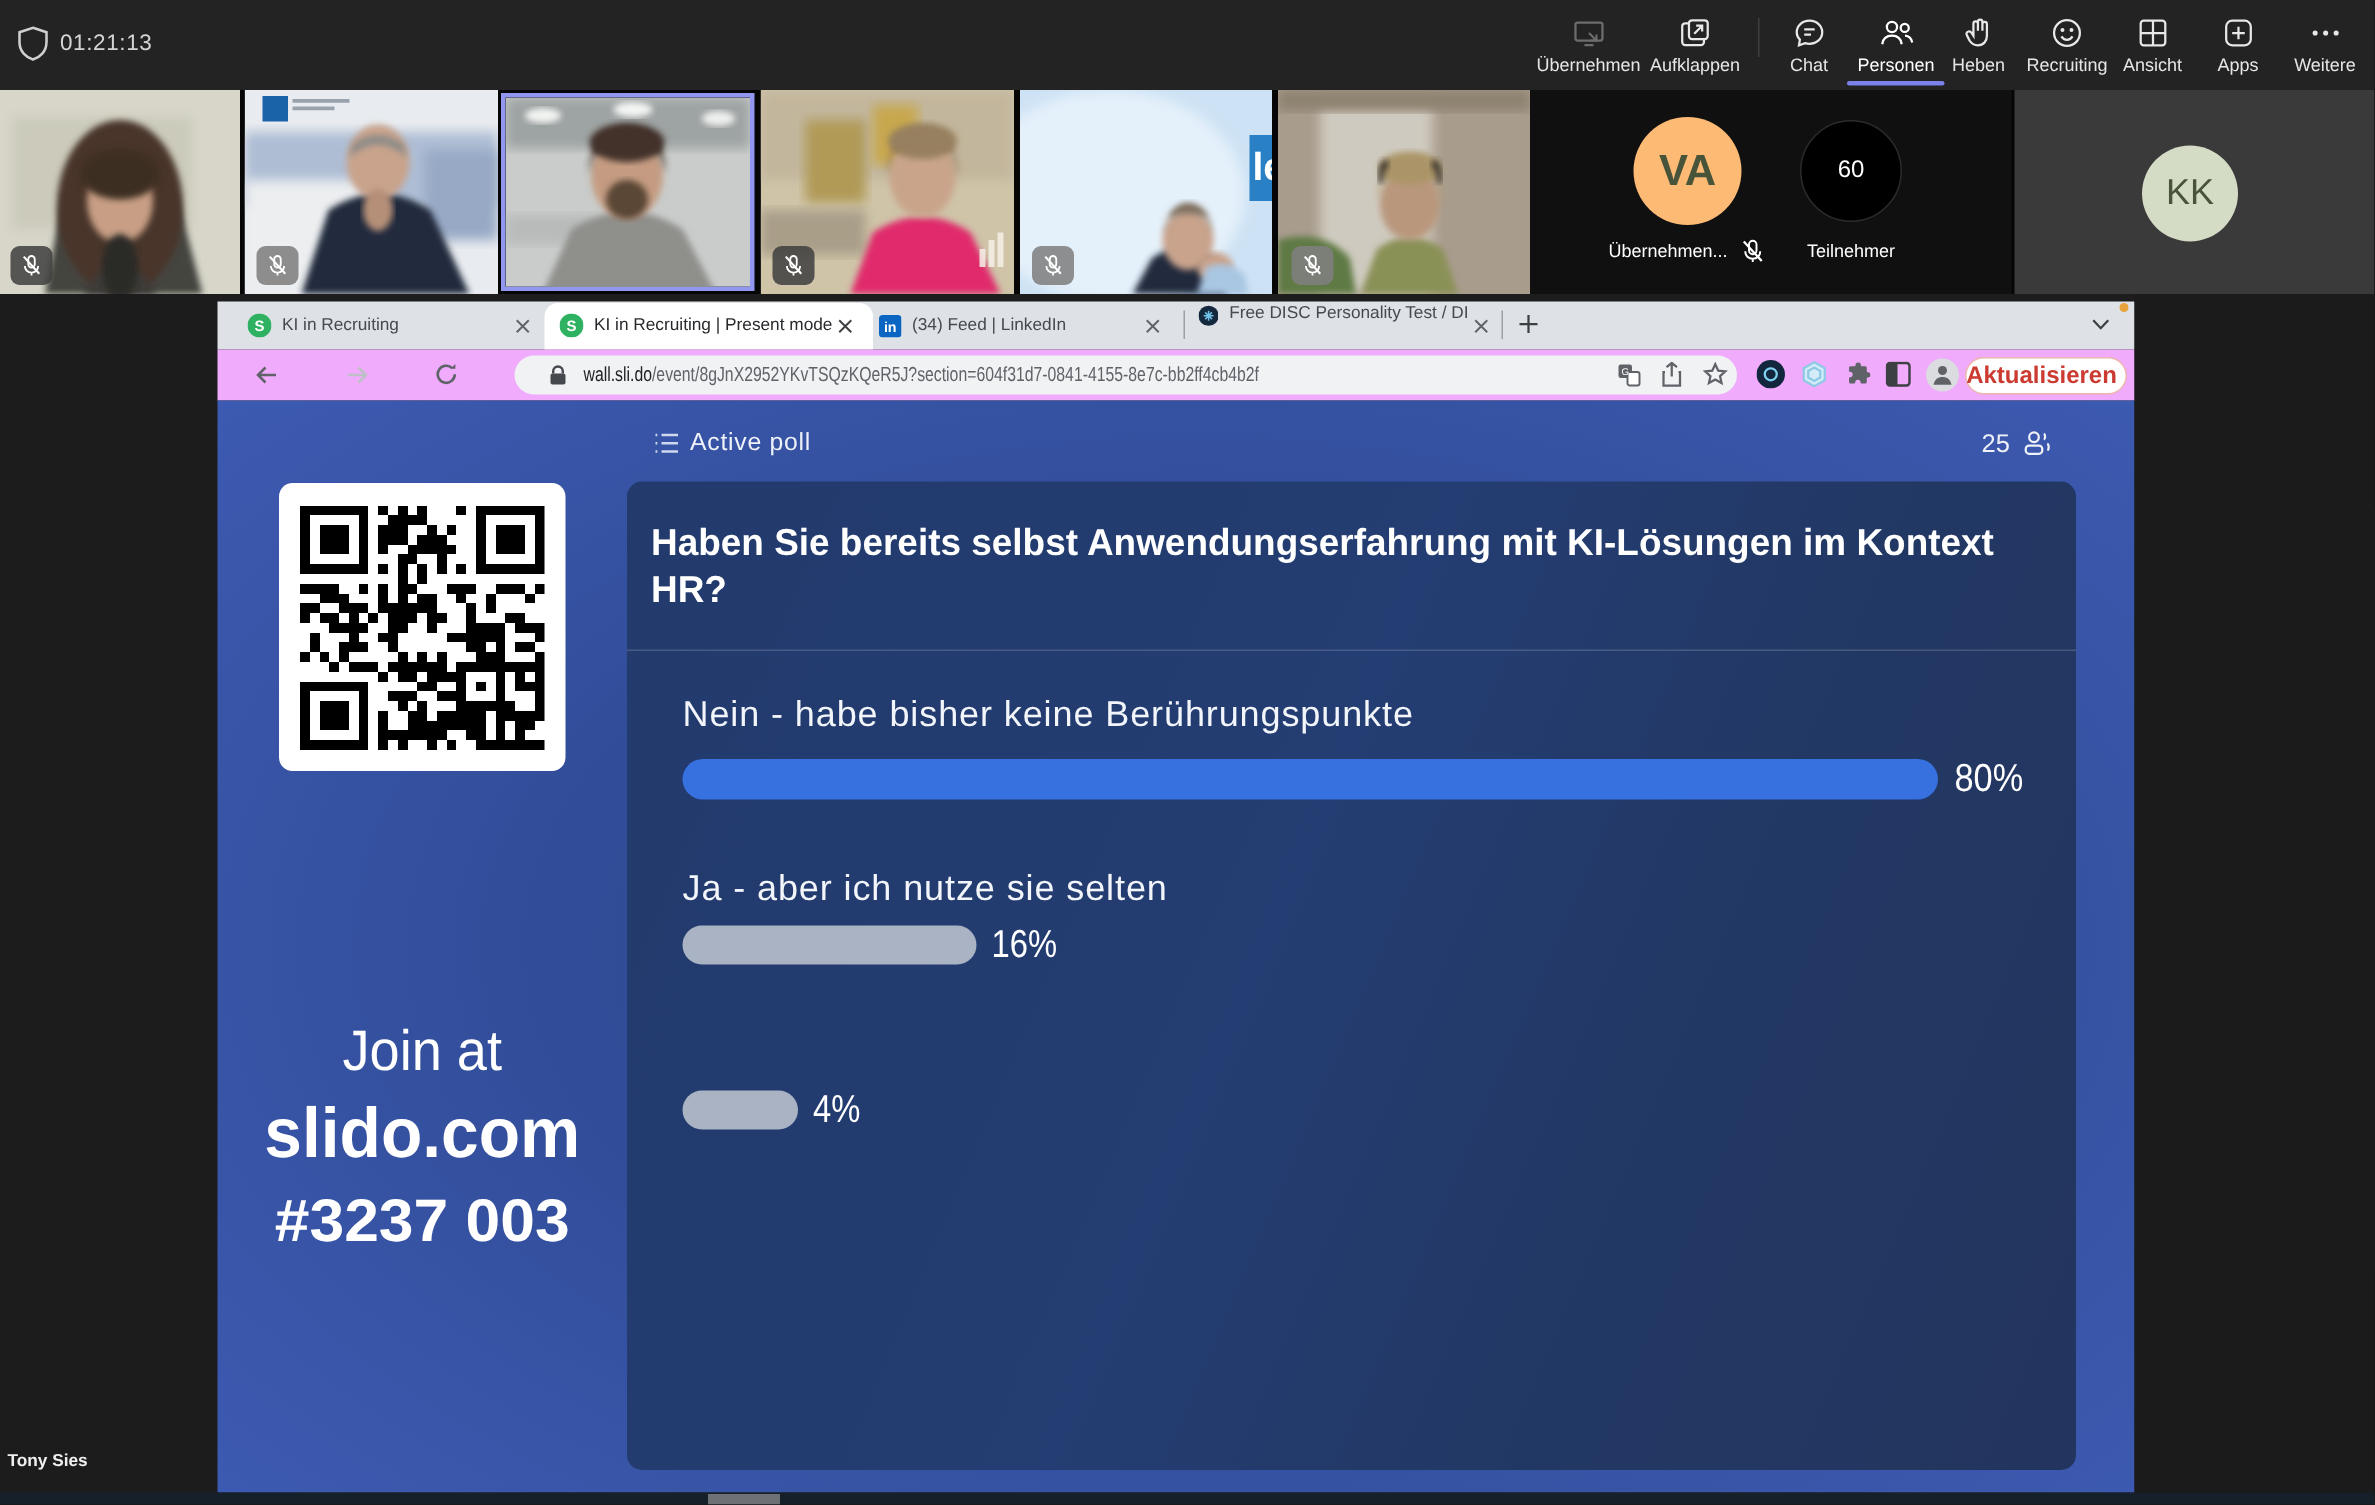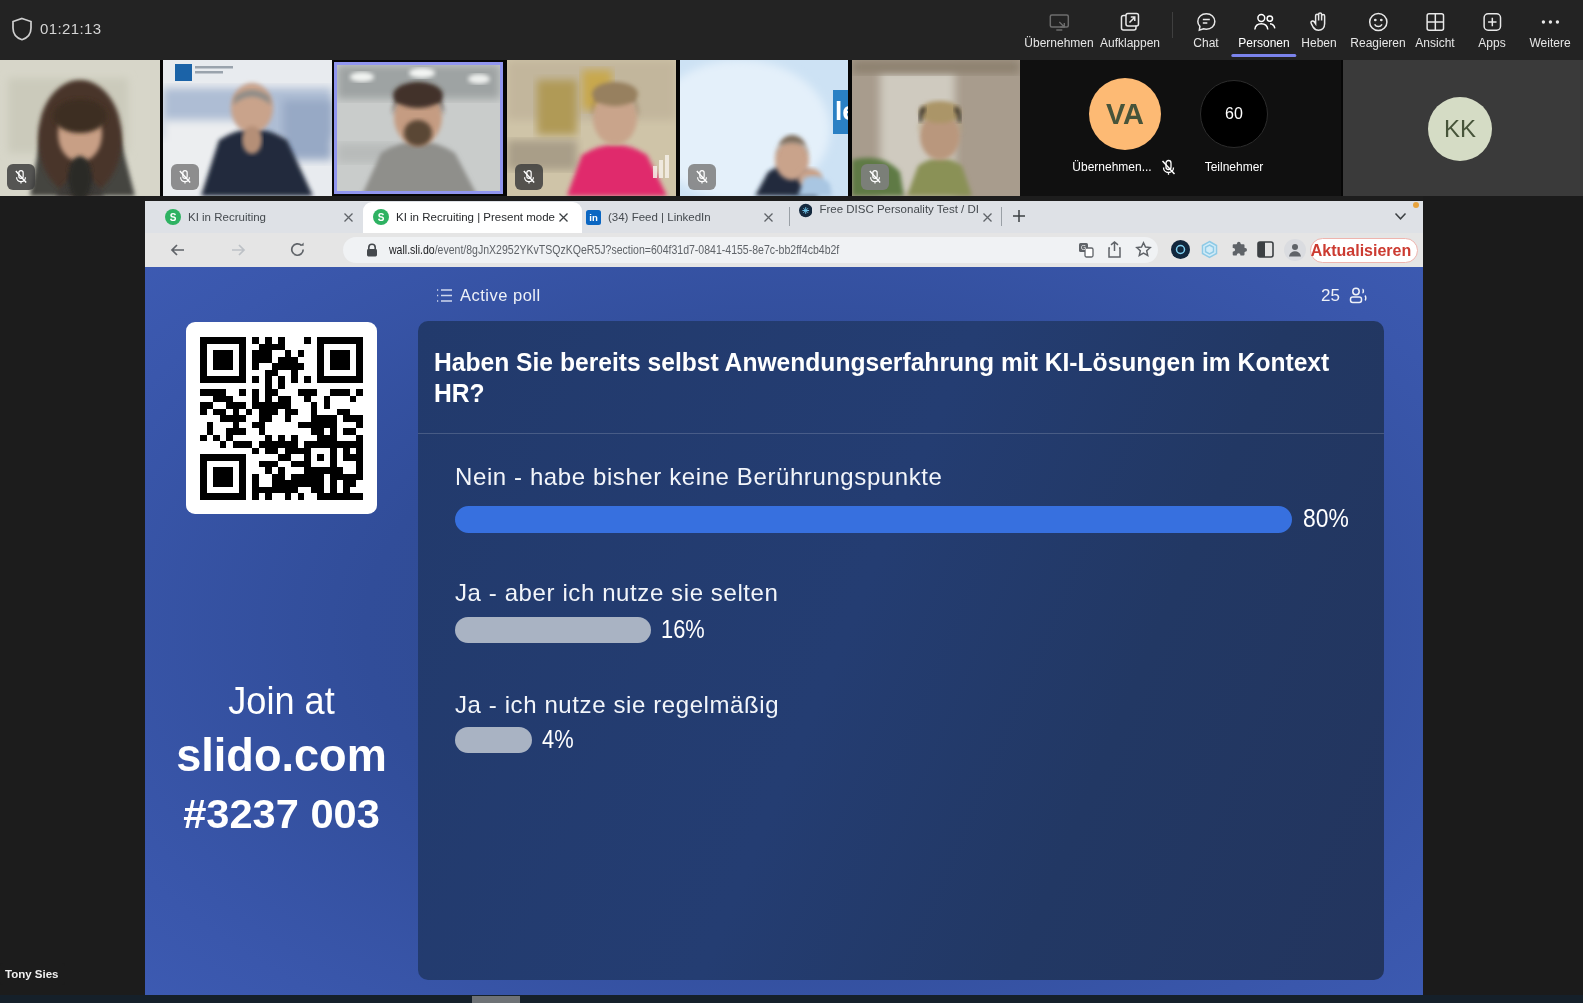--- a/index.html
+++ b/index.html
@@ -63,21 +63,21 @@
         </svg>
       <span>Heben</span>
       </div>
     <div class="tbi" style="left:1378px">
       <svg width="22" height="22" viewBox="0 0 22 22" fill="none" stroke="#e8e8e8" stroke-width="1.5">
           <circle cx="11" cy="11" r="8.6"></circle>
           <circle cx="8" cy="9" r=".6" fill="#e8e8e8"></circle>
           <circle cx="14" cy="9" r=".6" fill="#e8e8e8"></circle>
           <path d="M7.3 13.3c.9 1.5 2.2 2.3 3.7 2.3s2.8-.8 3.7-2.3"></path>
         </svg>
-      <span>Reagieren</span>
+      <span>Recruiting</span>
       </div>
     <div class="tbi" style="left:1435px">
       <svg width="22" height="22" viewBox="0 0 22 22" fill="none" stroke="#e8e8e8" stroke-width="1.5">
           <rect x="2.8" y="2.8" width="16.4" height="16.4" rx="2"></rect>
           <path d="M11 2.8v16.4M2.8 11h16.4"></path>
         </svg>
       <span>Ansicht</span>
       </div>
     <div class="tbi" style="left:1492px">
       <svg width="22" height="22" viewBox="0 0 22 22" fill="none" stroke="#e8e8e8" stroke-width="1.5">
@@ -307,21 +307,21 @@
       <div class="abs" style="left:856px;top:6px;width:1px;height:19px;background:#9aa0a6"></div>
       <svg class="abs" style="left:867px;top:8px" width="14" height="14" viewBox="0 0 14 14" stroke="#3c4043" stroke-width="1.5">
           <path d="M7 1v12M1 7h12"></path>
         </svg>
       <svg class="abs" style="left:1249px;top:11px" width="13" height="9" viewBox="0 0 13 9" fill="none" stroke="#3c4043" stroke-width="1.5">
           <path d="M1.5 1.5L6.5 6.8 11.5 1.5"></path>
         </svg>
       <div class="abs" style="left:1268px;top:1px;width:6px;height:6px;border-radius:50%;background:#e8a33d"></div>
     </div>
 
-    <div class="abs" style="left:0;top:37px;width:1278px;height:34px;background:#e5e5e5">
+    <div class="abs" style="left:0;top:37px;width:1278px;height:34px;background:#f0abfc">
       <svg class="abs" style="left:24px;top:9px" width="17" height="16" viewBox="0 0 17 16" fill="none" stroke="#5f6368" stroke-width="1.7">
           <path d="M15 8H3M8 3L3 8l5 5"></path>
         </svg>
       <svg class="abs" style="left:85px;top:9px" width="17" height="16" viewBox="0 0 17 16" fill="none" stroke="#bdc1c6" stroke-width="1.7">
           <path d="M2 8h12M9 3l5 5-5 5"></path>
         </svg>
       <svg class="abs" style="left:144px;top:8px" width="17" height="17" viewBox="0 0 17 17" fill="none" stroke="#5f6368" stroke-width="1.7">
           <path d="M14.2 8.5a5.7 5.7 0 1 1-1.7-4.05"></path>
           <path d="M14.6 1.6v3.2h-3.2" fill="#5f6368" stroke="none"></path>
         </svg>
@@ -398,21 +398,20 @@
 
       <div class="abs" style="left:273px;top:54px;width:966px;height:659px;border-radius:10px;background:linear-gradient(113deg,#223a6c 0%,#243d72 45%,#223864 70%,#23355e 100%)">
         <div class="abs" style="left:16px;top:26px;width:940px;font-size:25px;line-height:31px;font-weight:bold;color:#fff;transform:scaleX(.985);transform-origin:left top">Haben Sie bereits selbst Anwendungserfahrung mit KI-Lösungen im Kontext<br>HR?</div>
         <div class="abs" style="left:0;top:112px;width:966px;height:1px;background:rgba(255,255,255,.17)"></div>
         <div class="abs" style="left:37px;top:142px;font-size:24px;letter-spacing:.6px;color:#f2f5fa">Nein - habe bisher keine Berührungspunkte</div>
         <div class="abs" style="left:37px;top:185px;width:837px;height:27px;border-radius:14px;background:#3770df"></div>
         <div class="abs" style="left:885px;top:182px;font-size:26px;color:#fff;transform:scaleX(.88);transform-origin:left">80%</div>
         <div class="abs" style="left:37px;top:258px;font-size:24px;letter-spacing:.6px;color:#f2f5fa">Ja - aber ich nutze sie selten</div>
         <div class="abs" style="left:37px;top:296px;width:196px;height:26px;border-radius:13px;background:#a9b3c3"></div>
         <div class="abs" style="left:243px;top:293px;font-size:26px;color:#fff;transform:scaleX(.84);transform-origin:left">16%</div>
-        <div class="abs" style="left:37px;top:370px;font-size:24px;letter-spacing:.6px;color:#f2f5fa">Ja - ich nutze sie regelmäßig</div>
         <div class="abs" style="left:37px;top:406px;width:77px;height:26px;border-radius:13px;background:#a9b3c3"></div>
         <div class="abs" style="left:124px;top:403px;font-size:26px;color:#fff;transform:scaleX(.84);transform-origin:left">4%</div>
       </div>
     </div>
   </div>
 
   <div class="abs" style="left:0;top:995px;width:1583px;height:8px;background:#15202a"></div>
   <div class="abs" style="left:472px;top:996px;width:48px;height:7px;background:#6e7276"></div>
 
   <div class="abs" style="left:1423px;top:196px;width:160px;height:799px;background:#1b1b1b"></div>

